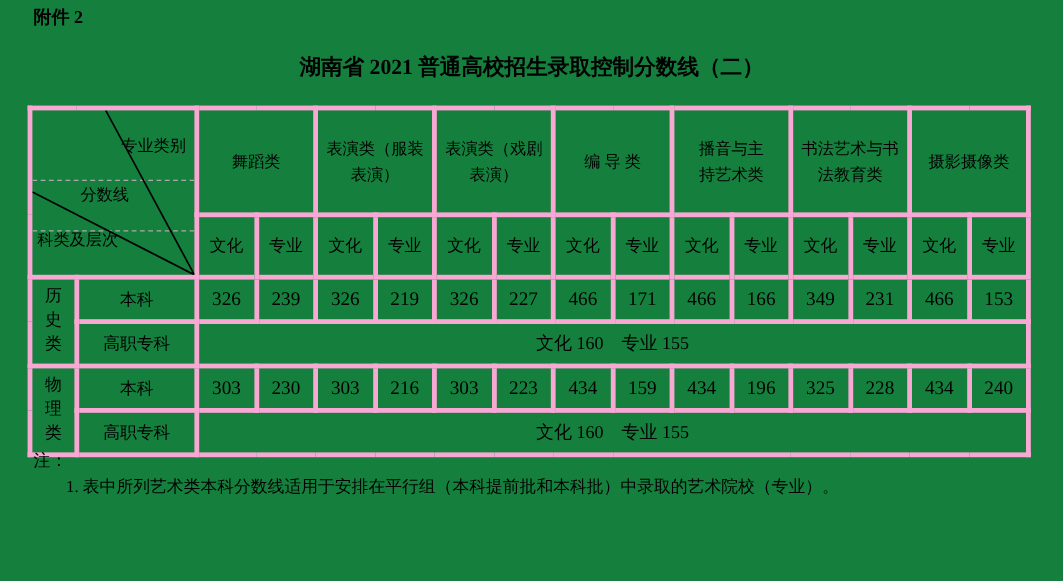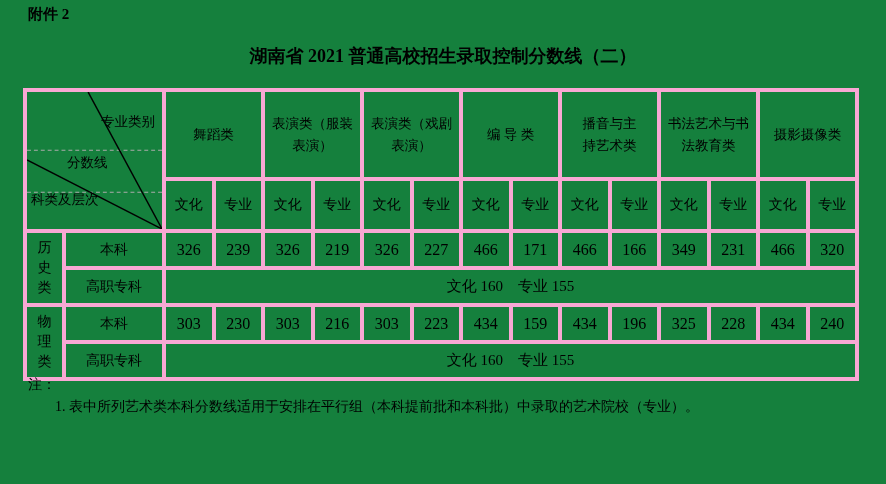--- a/index.html
+++ b/index.html
@@ -149,21 +149,21 @@
         <td class="score-cell">219</td>
         <td class="score-cell">326</td>
         <td class="score-cell">227</td>
         <td class="score-cell">466</td>
         <td class="score-cell">171</td>
         <td class="score-cell">466</td>
         <td class="score-cell">166</td>
         <td class="score-cell">349</td>
         <td class="score-cell">231</td>
         <td class="score-cell">466</td>
-        <td class="score-cell">320</td>
+        <td class="score-cell">153</td>
       </tr>
       <tr class="data-row">
         <td class="row-label-cell">高职专科</td>
         <td class="merged-cell" colspan="14">文化 160　专业 155</td>
       </tr>
       <tr class="data-row">
         <th class="group-label-cell" rowspan="2">
           <span class="vertical-text">物理类</span>
         </th>
         <td class="row-label-cell">本科</td>

